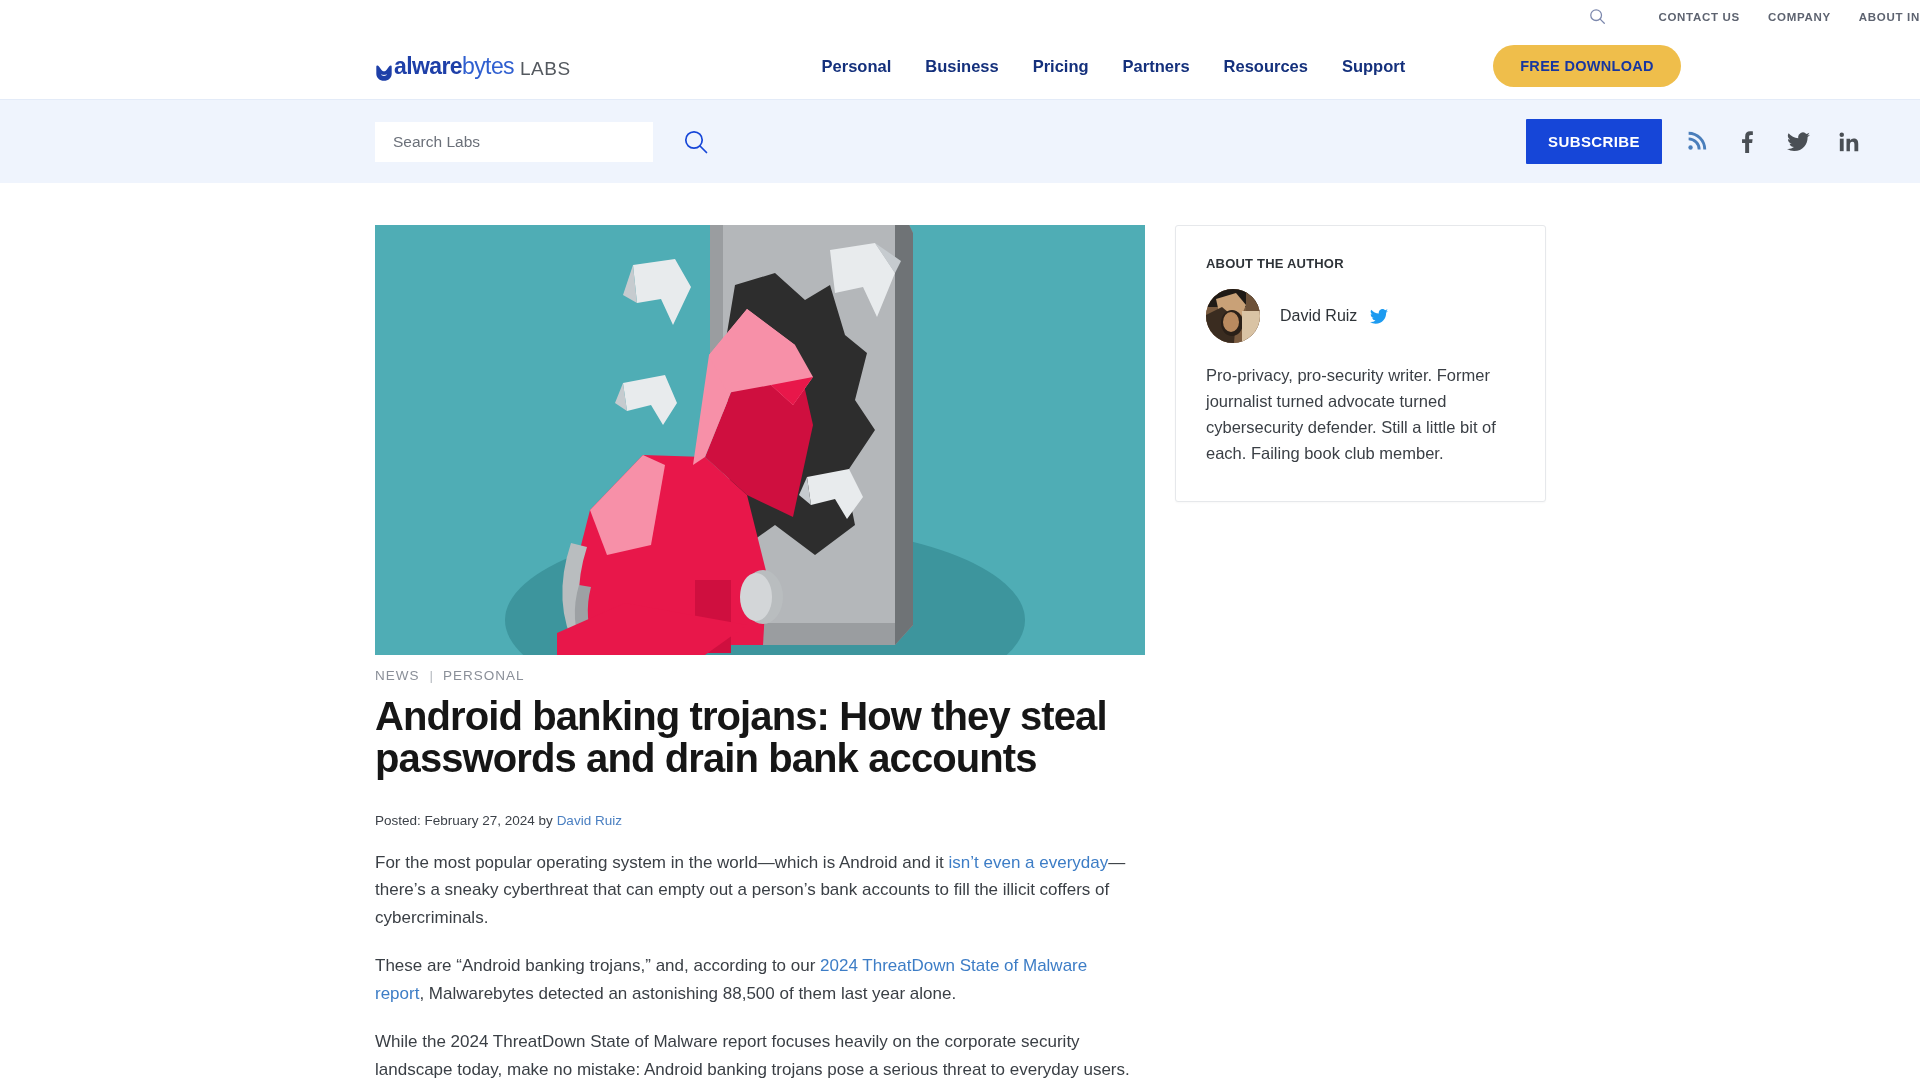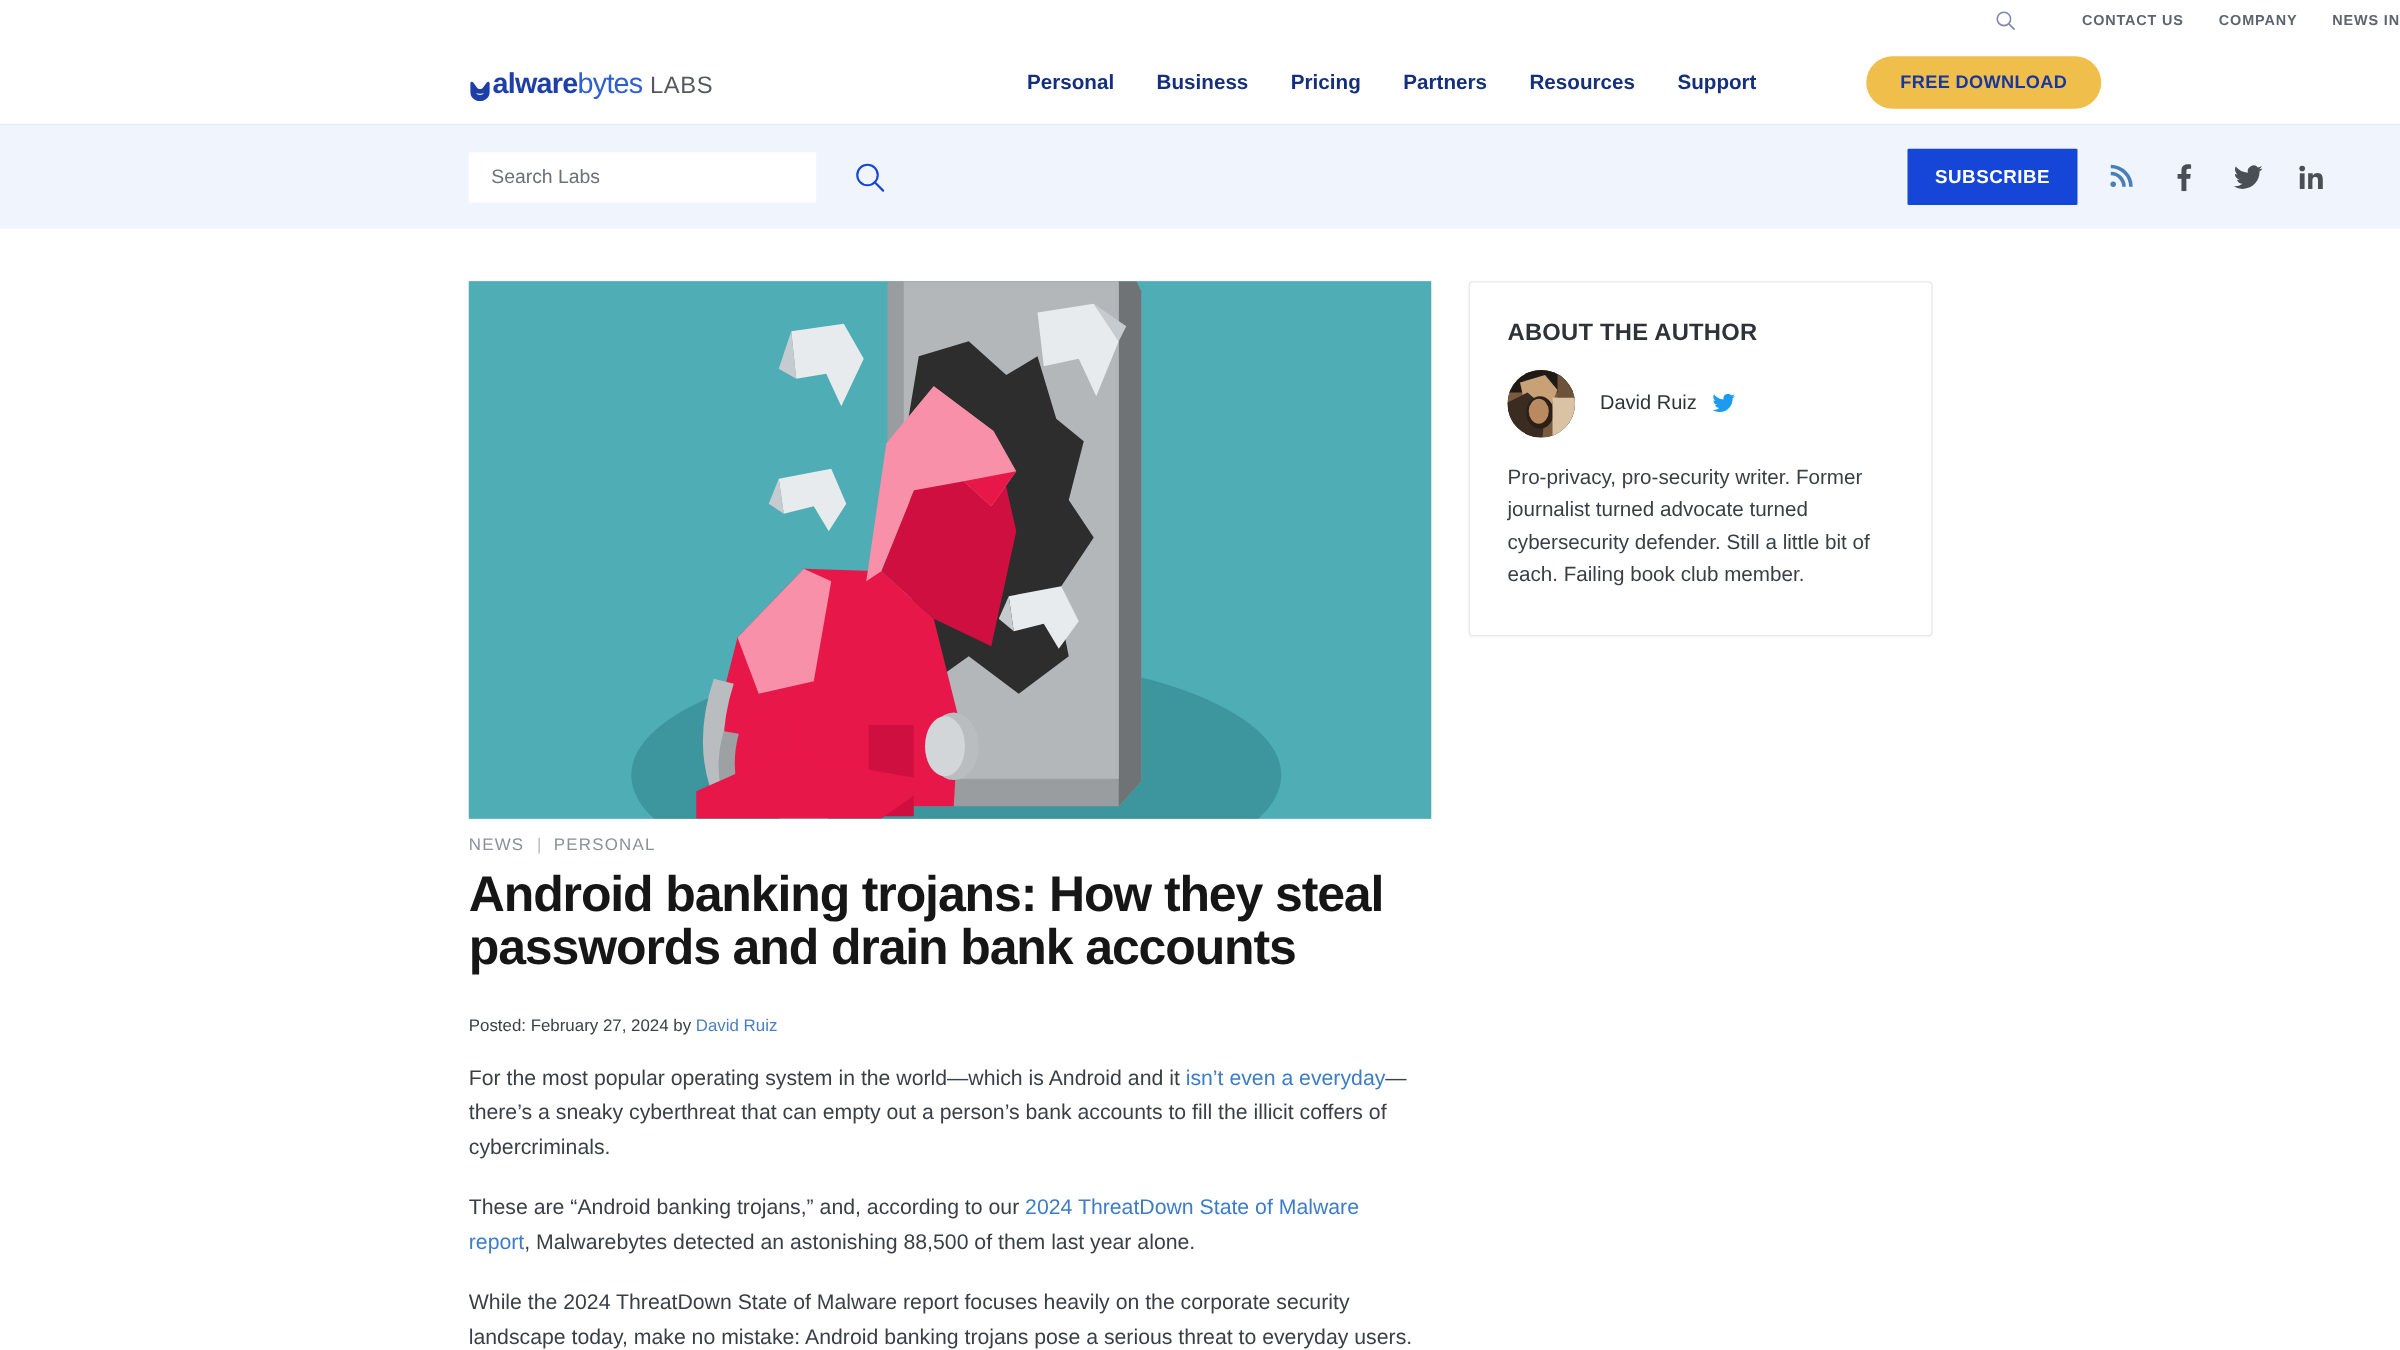--- a/index.html
+++ b/index.html
@@ -236,21 +236,21 @@
 
   
   .author-card {
     background: #ffffff;
     border: 1px solid #e6e8eb;
     border-radius: 3px;
     padding: 30px 30px 34px 30px;
     box-shadow: 0 1px 2px rgba(0,0,0,0.03);
   }
   .author-heading {
-    font-size: 19px;
+    font-size: 13px;
     font-weight: bold;
     letter-spacing: 0.2px;
     color: #2e3338;
     margin-bottom: 18px;
   }
   .author-row {
     display: flex;
     align-items: center;
     gap: 20px;
   }
@@ -285,21 +285,21 @@
 
 <div class="utility-bar">
   <span class="utility-search-icon">
     <svg width="17" height="17" viewBox="0 0 20 20" fill="none" aria-hidden="true">
       <circle cx="8.4" cy="8.4" r="6.3" stroke="#7c88ad" stroke-width="1.5"></circle>
       <line x1="13.1" y1="13.1" x2="18" y2="18" stroke="#7c88ad" stroke-width="1.5" stroke-linecap="round"></line>
     </svg>
   </span>
   <a class="utility-link">CONTACT US</a>
   <a class="utility-link">COMPANY</a>
-  <a class="utility-link">NEWS IN</a>
+  <a class="utility-link">ABOUT IN</a>
 </div>
 
 <div class="main-header">
   <a class="logo">
     <span class="logo-mark">
       <svg width="18" height="18" viewBox="0 0 22 22" aria-hidden="true">
         <path d="M1.6 3.2 C1.6 1.4 3.6 1.2 4.6 2.6 L8 7.4 C9.4 9.4 12.6 9.4 14 7.4 L17.4 2.6 C18.4 1.2 20.4 1.4 20.4 3.2 L20.4 12 C20.4 17 16.4 20.6 11 20.6 C5.6 20.6 1.6 17 1.6 12 Z" fill="#1e3fa8"></path>
         <path d="M7.2 12.6 C8.4 15.2 13.6 15.2 14.8 12.6 C13.4 13.6 8.6 13.6 7.2 12.6 Z" fill="#ffffff"></path>
       </svg>
     </span>

